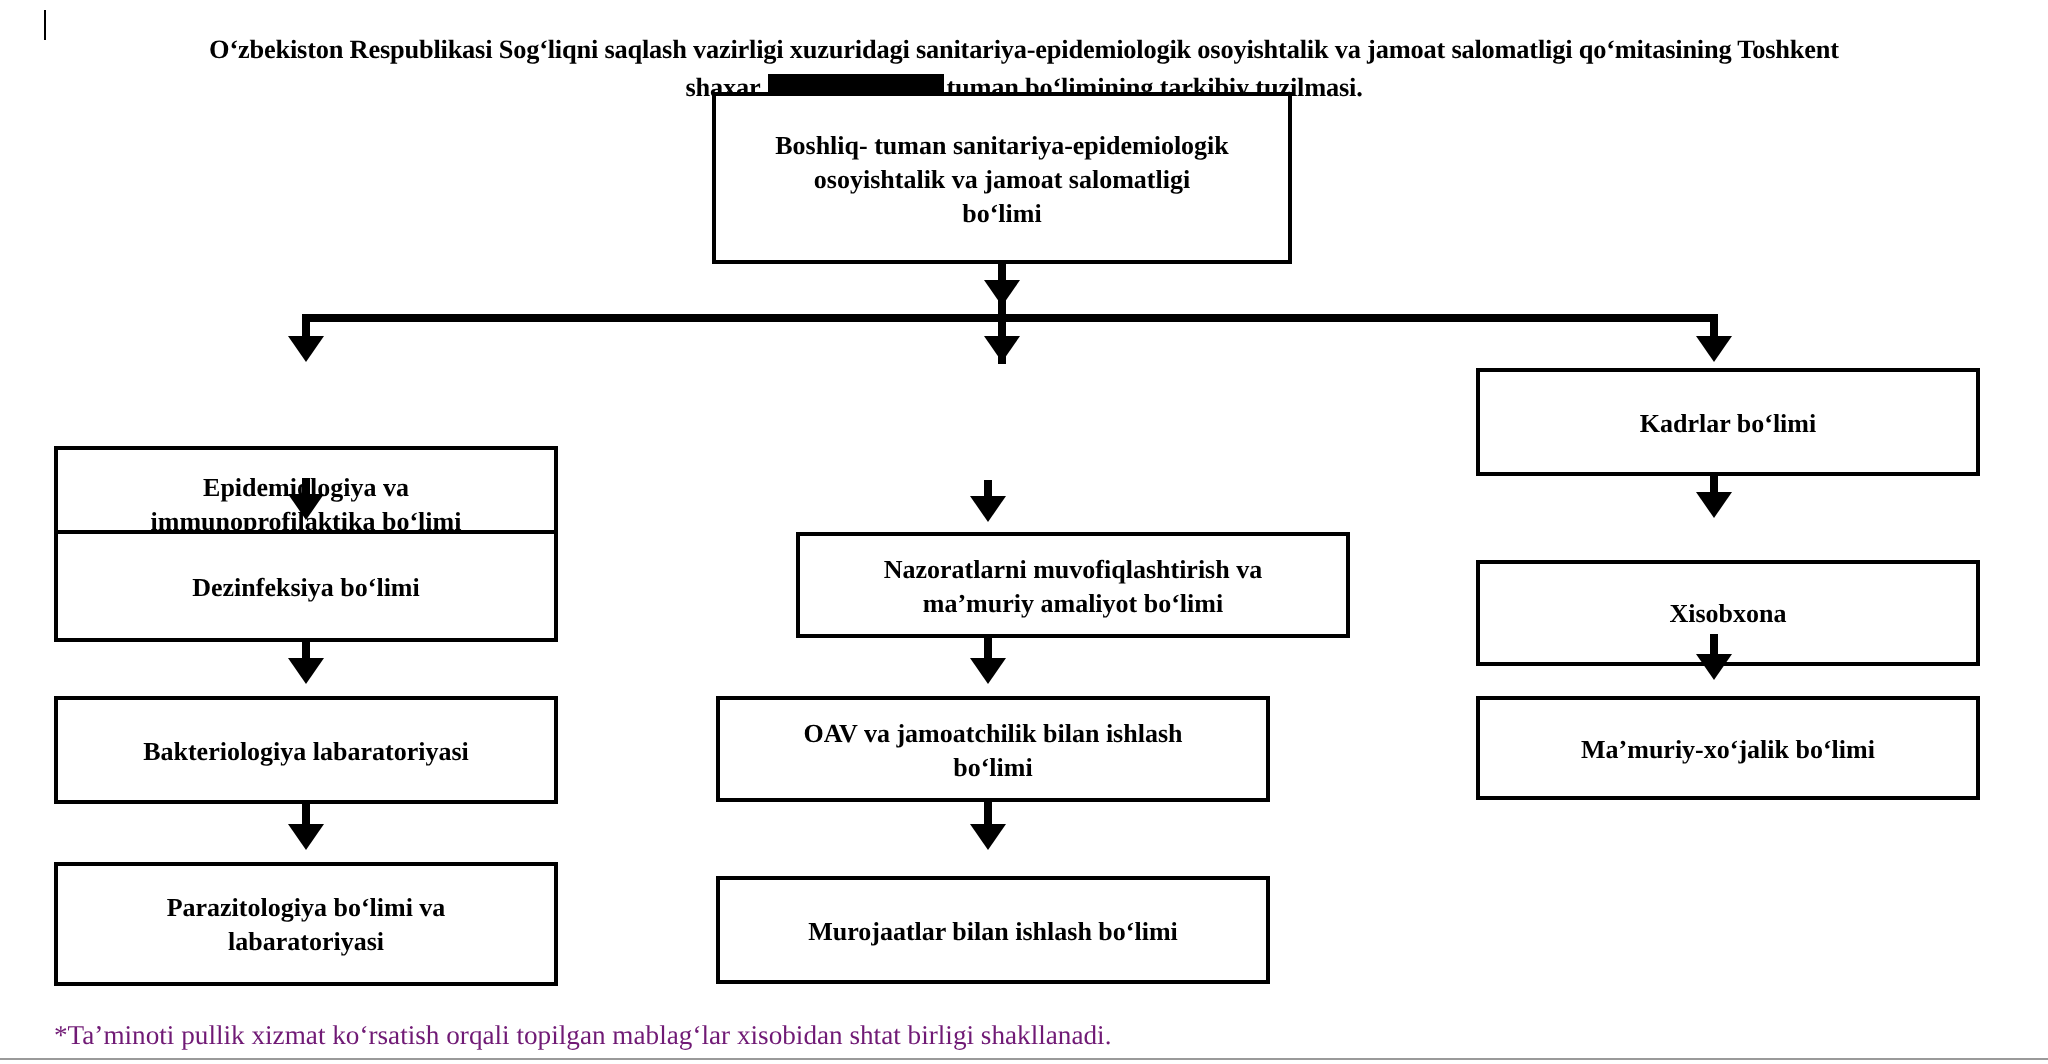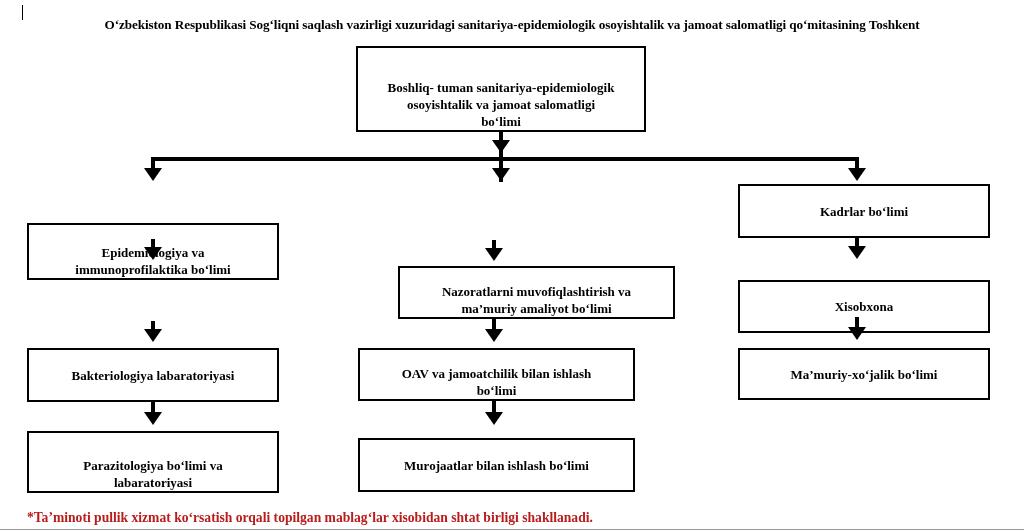--- a/index.html
+++ b/index.html
@@ -58,21 +58,21 @@
     background: #000000;
   }
 
   
   .node {
     position: absolute;
     box-sizing: border-box;
     background: #ffffff;
     border: 2.6px solid #000000;
     display: flex;
-    align-items: flex-end;
+    align-items: center;
     justify-content: center;
     text-align: center;
     font-family: "Liberation Serif", serif;
     font-weight: bold;
     font-size: 13px;
     line-height: 17px;
     padding-top: 0;
     padding-left: 6px;
     padding-right: 6px;
   }
@@ -106,42 +106,43 @@
     border-top: 13px solid #000000;
   }
 
   
   #footnote {
     position: absolute;
     left: 27px;
     top: 509px;
     font-family: "Liberation Serif", serif;
     font-size: 13.6px;
-    font-weight: bold;
+    font-weight: normal;
     line-height: 17px;
-    color: #b91c1c;
+    color: #701a75;
     white-space: nowrap;
   }
   #bottom-rule {
     position: absolute;
     left: 0px;
     top: 529px;
     width: 1024px;
     height: 1px;
     background: #9a9a9a;
   }
 </style>
 </head>
 <body>
 
 <div id="page">
 
   <div id="title-block">
     <span id="title-caret"></span>
     <span id="title-line1">O‘zbekiston Respublikasi Sog‘liqni saqlash vazirligi xuzuridagi sanitariya-epidemiologik osoyishtalik va jamoat salomatligi  qo‘mitasining Toshkent</span>
+    <span id="title-line2"><span>shaxar </span><span class="redaction"></span><span>tuman  bo‘limining tarkibiy tuzilmasi.</span></span>
   </div>
 
   <div class="node" style="left:356px; top:46px; width:290px; height:86px;">
     <span class="node-label">Boshliq- tuman sanitariya-epidemiologik
 osoyishtalik va jamoat  salomatligi
 bo‘limi</span>
   </div>
 
   <div class="vline" style="left:499px; top:132px; height:50px;"></div>
 
@@ -158,20 +159,23 @@
   <div class="arrowhead" style="left:848px; top:168px;"></div>
 
   <div class="node" style="left:27px; top:182px; width:252px; height:57px;margin-top:41px;">
     <span class="node-label">Epidemiologiya va
 immunoprofilaktika bo‘limi</span>
   </div>
 
   <div class="vline" style="left:151px; top:239px; height:16px;"></div>
   <div class="arrowhead" style="left:144px; top:247px;"></div>
 
+  <div class="node vcenter" style="left:27px; top:265px; width:252px; height:56px;">
+    <span class="node-label">Dezinfeksiya  bo‘limi</span>
+  </div>
 
   <div class="vline" style="left:151px; top:321px; height:16px;"></div>
   <div class="arrowhead" style="left:144px; top:329px;"></div>
 
   <div class="node vcenter" style="left:27px; top:348px; width:252px; height:54px;">
     <span class="node-label">Bakteriologiya labaratoriyasi</span>
   </div>
 
   <div class="vline" style="left:151px; top:402px; height:18px;"></div>
   <div class="arrowhead" style="left:144px; top:412px;"></div>

